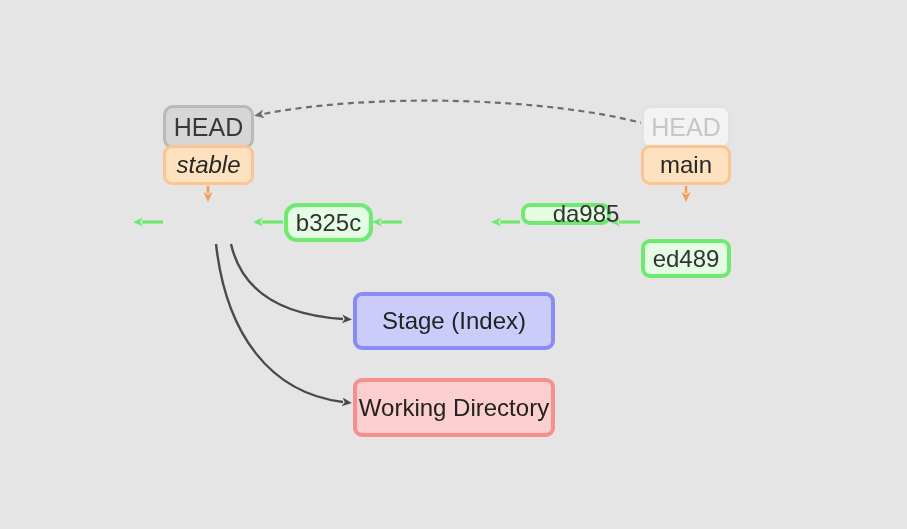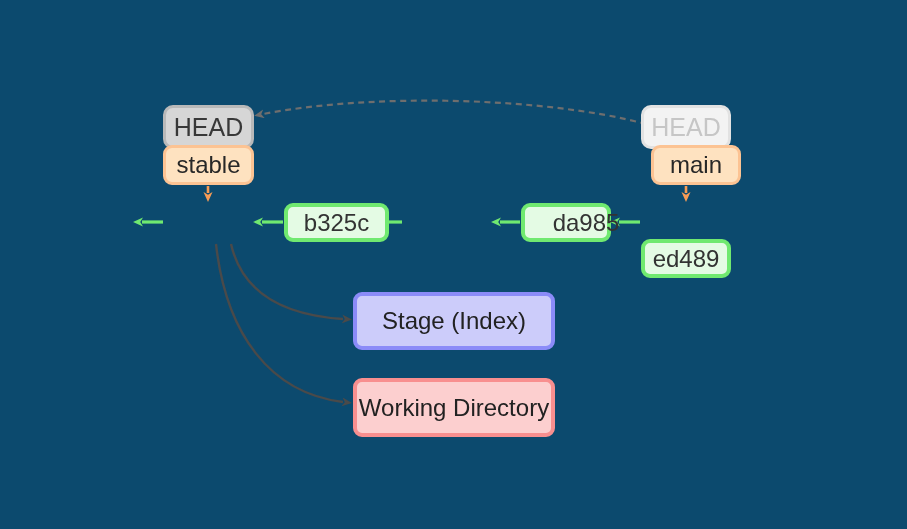--- a/index.html
+++ b/index.html
@@ -1,17 +1,17 @@
 <!DOCTYPE html>
 <html><head>
 <meta charset="utf-8">
 <style>
   html,body { margin:0; padding:0; background:#000; }
   .canvas {
-    position:relative; width:907px; height:529px; background:#0c4a6e;
+    position:relative; width:907px; height:529px; background:#e5e5e5;
     font-family:"Liberation Sans", sans-serif; overflow:hidden;
   }
   .arrows { position:absolute; left:0; top:0; width:907px; height:529px; z-index:1; }
   .box {
     position:absolute; box-sizing:border-box; z-index:2;
     display:flex; align-items:center; justify-content:center;
     border-radius:9px; white-space:nowrap;
   }
   .head-active {
     background:#d6d6d6; border:3px solid #b9b9b9; color:#383838;
@@ -32,27 +32,27 @@
   .stage {
     background:#ccccfa; border:4px solid #8b8bf8; color:#222222;
     font-size:24px;
   }
   .working {
     background:#fccfcf; border:4px solid #f88f8f; color:#222222;
     font-size:24px;
   }
   
   .head-left    { left:163px; top:105px; width:91px; height:44px; }
-  .stable       { left:163px; top:145px; width:91px; height:40px; }
+  .stable       { left:163px; top:145px; width:91px; height:40px;font-style:italic; }
   .head-right   { left:641px; top:105px; width:90px; height:44px; }
-  .main         { left:641px; top:145px; width:90px; height:40px;margin-left:10px; }
+  .main         { left:641px; top:145px; width:90px; height:40px; }
   .commit-0     { left:164px; top:203px; width:89px; height:39px; }
-  .commit-1     { left:284px; top:203px; width:105px; height:39px; }
+  .commit-1     { left:284px; top:203px; width:89px; height:39px;border-radius:13px; }
   .commit-2     { left:403px; top:203px; width:89px; height:39px; }
-  .commit-3     { left:521px; top:203px; width:90px; height:39px;padding-left:40px; }
+  .commit-3     { left:521px; top:203px; width:90px; height:22px;padding-left:40px; }
   .commit-4     { left:641px; top:203px; width:90px; height:39px;margin-top:36px; }
   .stage-box    { left:353px; top:292px; width:202px; height:58px; }
   .working-box  { left:353px; top:378px; width:202px; height:59px; }
 </style>
 </head>
 <body>
 
 <div class="canvas">
 
   <svg class="arrows" viewBox="0 0 907 529" xmlns="http://www.w3.org/2000/svg">

